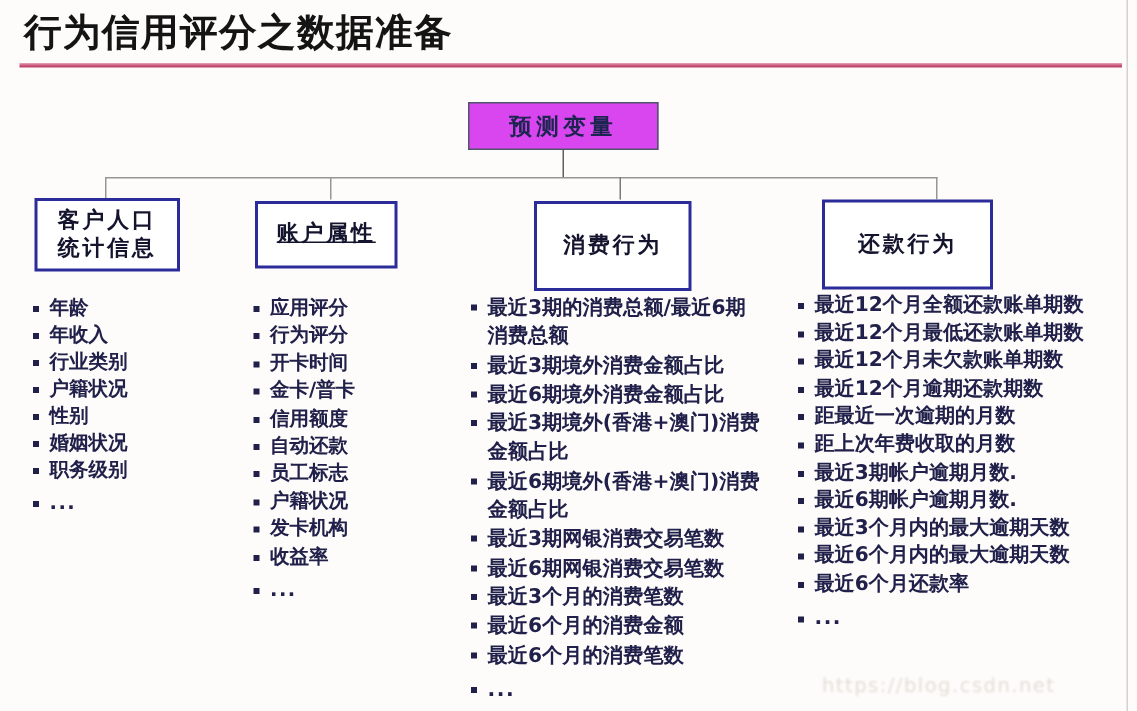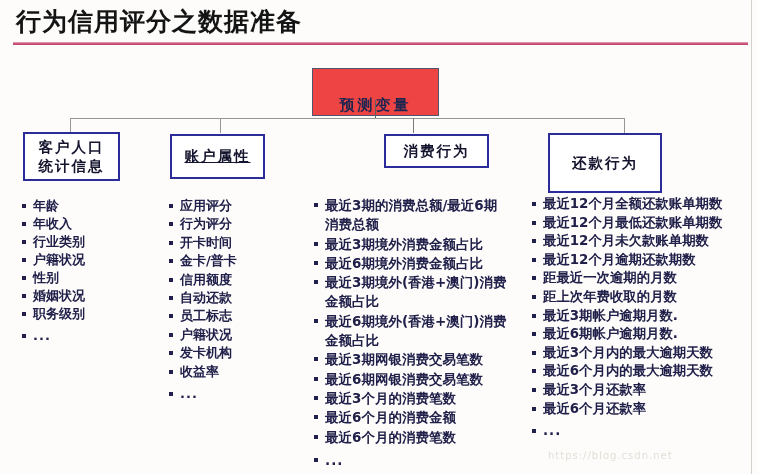--- a/index.html
+++ b/index.html
@@ -15,57 +15,57 @@
   .title {
     position: absolute; left: 16px; top: 5px;
     font-size: 25px; font-weight: 700; color: #141414; letter-spacing: 1px;
     white-space: nowrap;
   }
   .title-underline {
     position: absolute; left: 13px; top: 42px; width: 735px; height: 3px;
     background: linear-gradient(180deg, #eaa9c0 0%, #c64e74 60%, #b9456a 100%);
   }
   .root-box {
-    position: absolute; left: 312px; top: 68px; width: 127px; height: 48px;
-    background: #ef4444; border: 1px solid #50556b;
-    display: flex; align-items: flex-end; justify-content: center;
+    position: absolute; left: 312px; top: 68px; width: 127px; height: 32px;
+    background: #d946ef; border: 1px solid #50556b;
+    display: flex; align-items: center; justify-content: center;
     font-size: 15px; font-weight: 700; color: #1c2550; letter-spacing: 3px;
   }
   .conn { position: absolute; background: #969696; }
   .conn-feed { left: 375px; top: 100px; width: 1px; height: 18px; background: #5f5f5f; }
   .conn-h { left: 70px; top: 118px; width: 555px; height: 1px; }
   .conn-d { top: 118px; width: 1px; height: 15px; }
   .conn-d0 { left: 70px; }
   .conn-d1 { left: 220px; }
   .conn-d2 { left: 413px; background: #7a7a7a; }
   .conn-d3 { left: 624px; }
   .cat-box {
     position: absolute; background: #ffffff; border: 2px solid #2b2b9a;
     display: flex; flex-direction: column; align-items: center; justify-content: center;
     font-size: 14.5px; font-weight: 700; color: #14142e;
     line-height: 19px; letter-spacing: 2px; text-align: center;
   }
   .cat-b0 { left: 23px;  top: 132px; width: 97px;  height: 49px; }
   .cat-b1 { left: 170px; top: 134px; width: 95px;  height: 45px; text-decoration: underline; }
-  .cat-b2 { left: 384px; top: 134px; width: 105px; height: 34px; }
+  .cat-b2 { left: 356px; top: 134px; width: 105px; height: 60px; }
   .cat-b3 { left: 548px; top: 133px; width: 114px; height: 60px; }
   ul.blist { position: absolute; list-style: none; color: #20204a; font-weight: 700; }
   ul.blist li { position: relative; padding-left: 13px; }
   ul.blist li::before {
     content: ""; position: absolute; left: 2px; top: 7px;
     width: 4px; height: 4px; background: #20204a;
   }
   ul.blist li.ellipsis { margin-top: 4px; letter-spacing: 1px; }
   .list-l0 { left: 20px;  top: 197px; width: 148px; font-size: 13px;   line-height: 18px;   }
   .list-l1 { left: 167px; top: 197px; width: 148px; font-size: 13px;   line-height: 18.4px; }
   .list-l2 { left: 312px; top: 196px; width: 196px; font-size: 13.5px; line-height: 19.3px; }
   .list-l3 { left: 530px; top: 195px; width: 228px; font-size: 13.4px; line-height: 18.6px; }
   .watermark {
     position: absolute; left: 548px; top: 450px; width: 200px;
-    font-size: 10px; color: #cfc5ba; opacity: 0.55; letter-spacing: 1px;
+    font-size: 13px; color: #cfc5ba; opacity: 0.55; letter-spacing: 1px;
     filter: blur(0.7px); white-space: nowrap;
   }
 </style>
 </head>
 <body>
 
 <div class="page">
 
   <div class="title">行为信用评分之数据准备</div>
   <div class="title-underline"></div>
@@ -135,20 +135,19 @@
       <li>最近12个月全额还款账单期数</li>
       <li>最近12个月最低还款账单期数</li>
       <li>最近12个月未欠款账单期数</li>
       <li>最近12个月逾期还款期数</li>
       <li>距最近一次逾期的月数</li>
       <li>距上次年费收取的月数</li>
       <li>最近3期帐户逾期月数.</li>
       <li>最近6期帐户逾期月数.</li>
       <li>最近3个月内的最大逾期天数</li>
       <li>最近6个月内的最大逾期天数</li>
-      <li>最近3个月还款率</li>
       <li>最近6个月还款率</li>
       <li class="ellipsis">...</li>
     </ul>
 
   <div class="watermark">https://blog.csdn.net</div>
   <div class="right-edge"></div>
 </div>
 
 </body></html>

